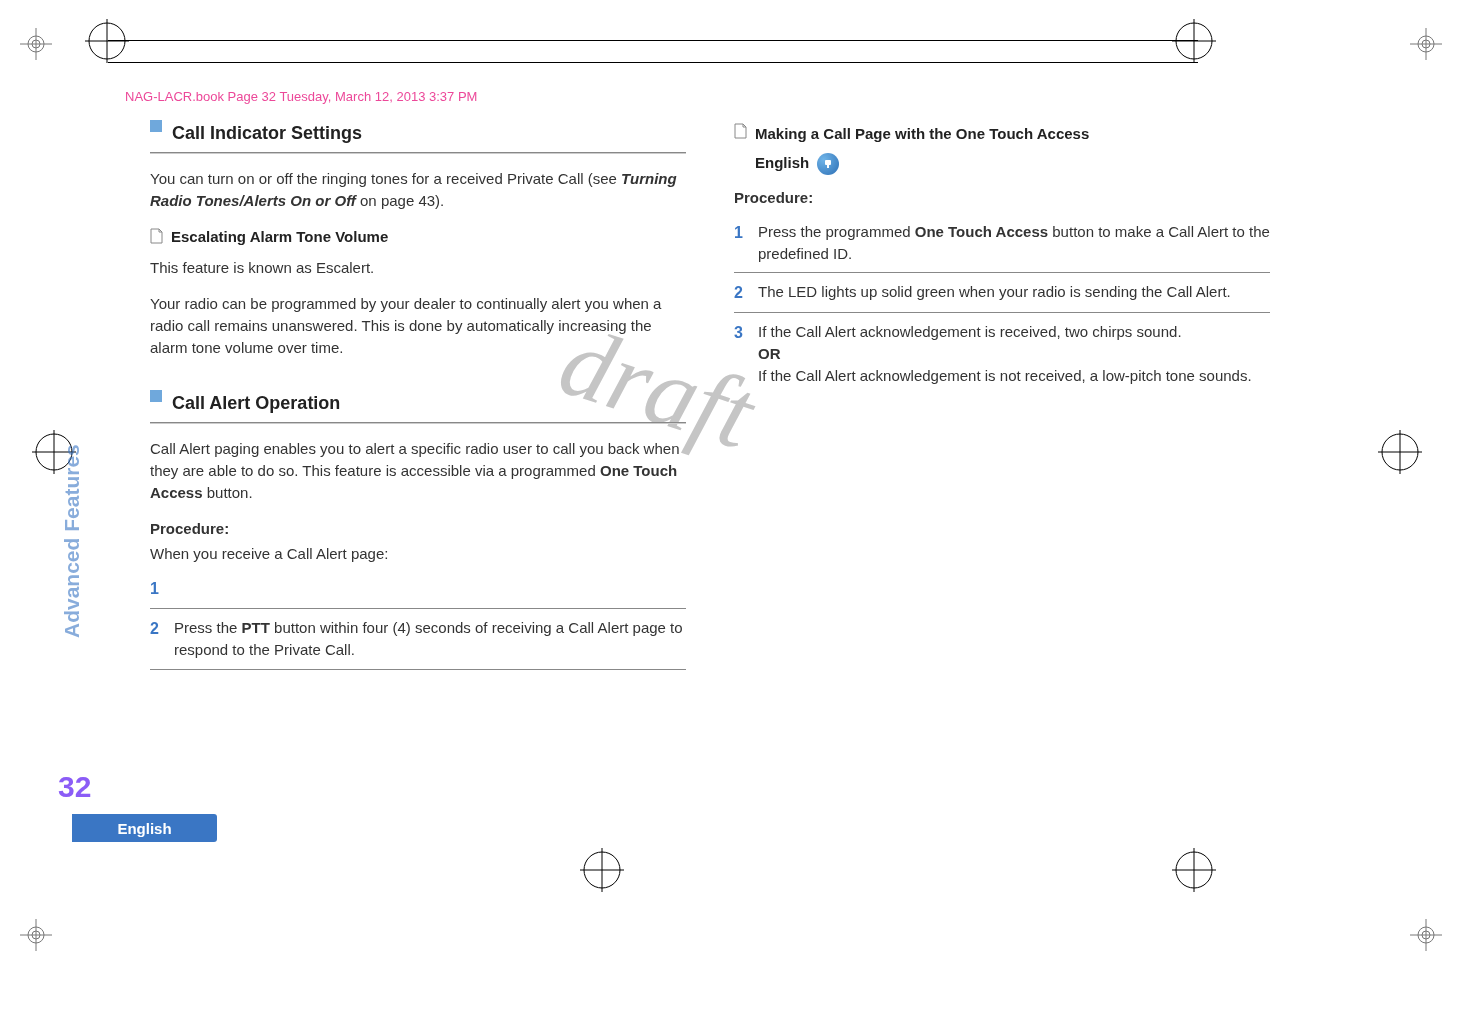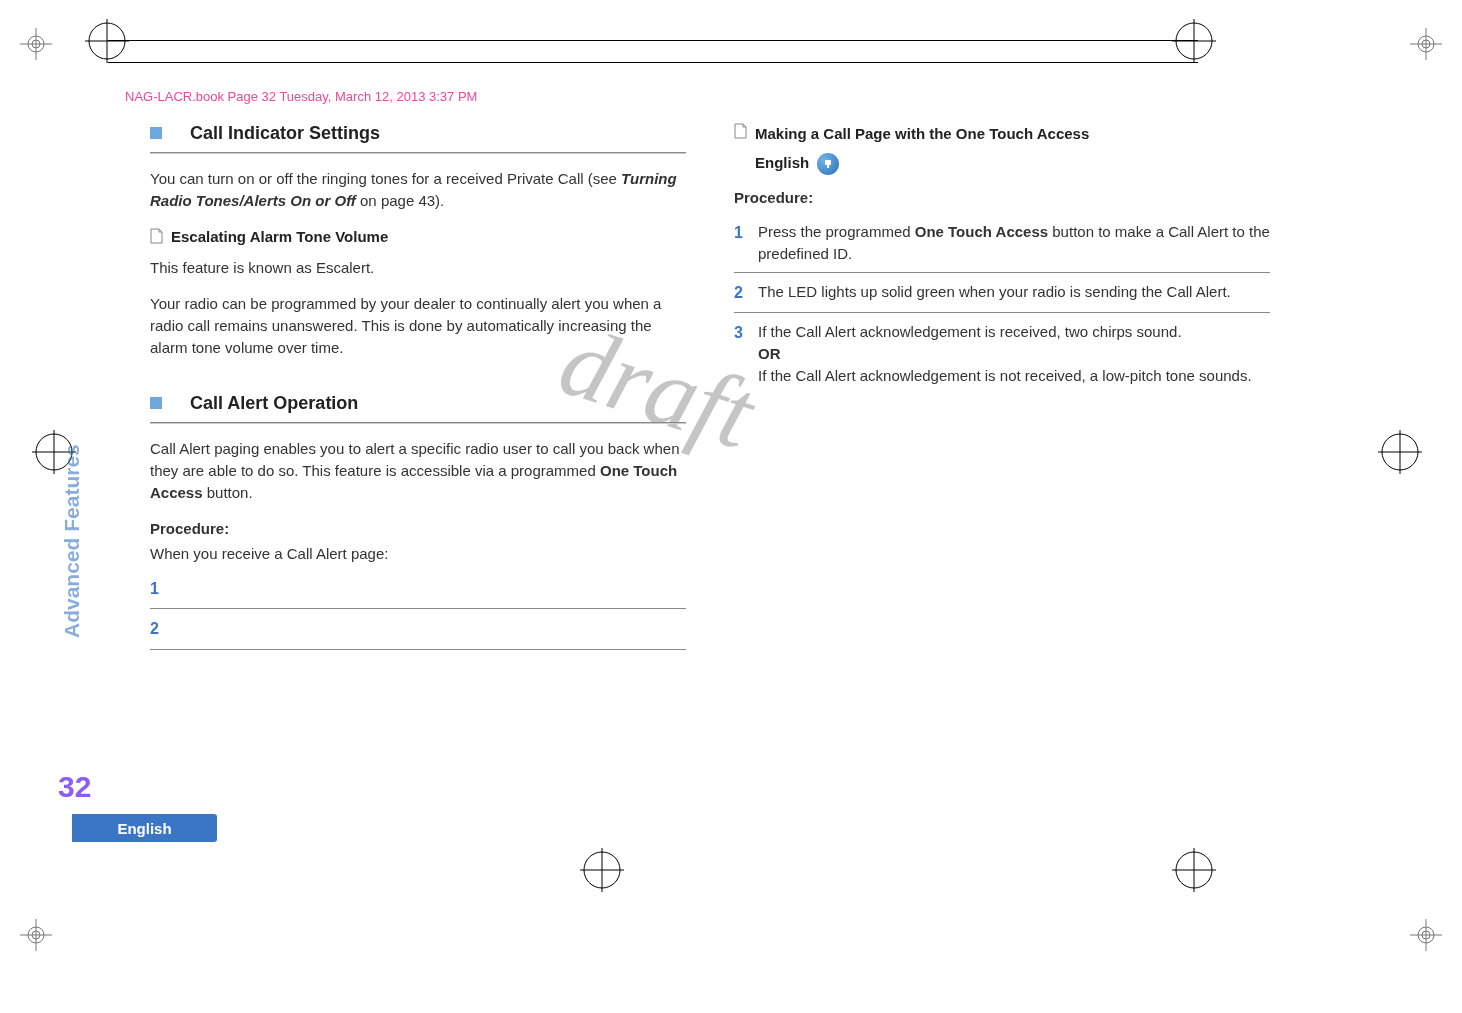--- a/index.html
+++ b/index.html
@@ -39,22 +39,22 @@
     position: absolute;
     left: 150px;
     top: 120px;
     width: 1120px;
     display: flex;
     gap: 48px;
   }
   .col { flex: 1; font-size: 15px; color: #333; line-height: 1.45; }
   .section-head {
     display: flex;
-    align-items: center;
-    gap: 28px;
+    align-items: flex-start;
+    gap: 10px;
     margin-bottom: 6px;
   }
   .section-head .sq {
     width: 12px;
     height: 12px;
     background: #6fa8dc;
   }
   .section-head .title {
     font-weight: bold;
     font-size: 18px;
@@ -287,20 +287,23 @@
 
     <p class="proc-label">Procedure:</p>
     <p class="para" style="margin-bottom:4px">When you receive a Call Alert page:</p>
 
     <div class="steps">
       <div class="step">
         <span class="num">1</span>
       </div>
       <div class="step">
         <span class="num">2</span>
+        <span class="body">
+          <span>Press the </span><b>PTT</b><span> button within four (4) seconds of receiving a Call Alert page to respond to the Private Call.</span>
+        </span>
       </div>
     </div>
   </div>
 
   <div class="col">
     <div class="subhead" style="margin-top:0; align-items:flex-start;">
       <span class="page-ic" style="margin-top:3px">
         <svg viewBox="0 0 13 16">
             <path d="M1 1 h8 l3 3 v11 h-11 z" fill="none" stroke="#888" stroke-width="1"></path>
             <path d="M9 1 v3 h3" fill="none" stroke="#888"></path>

